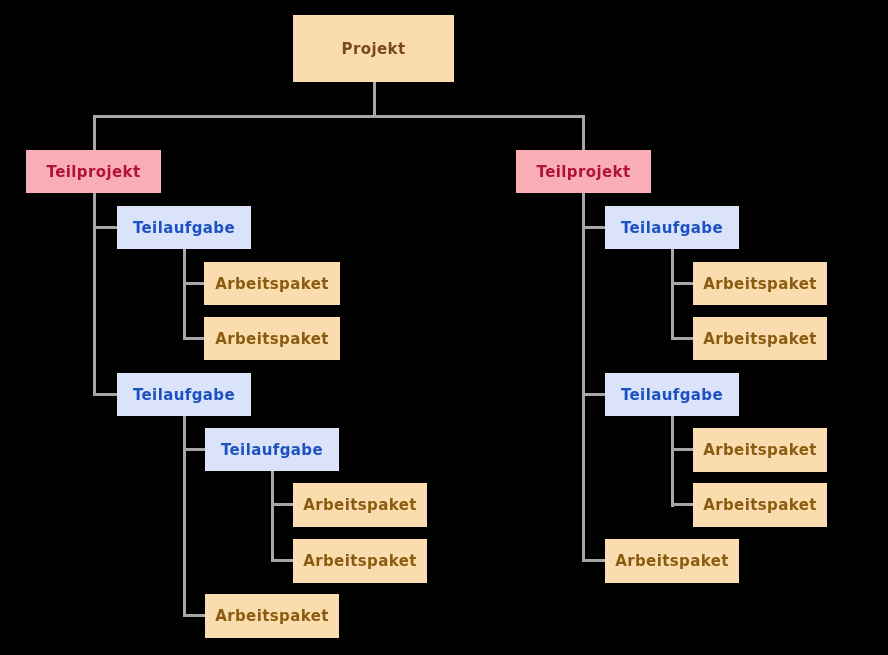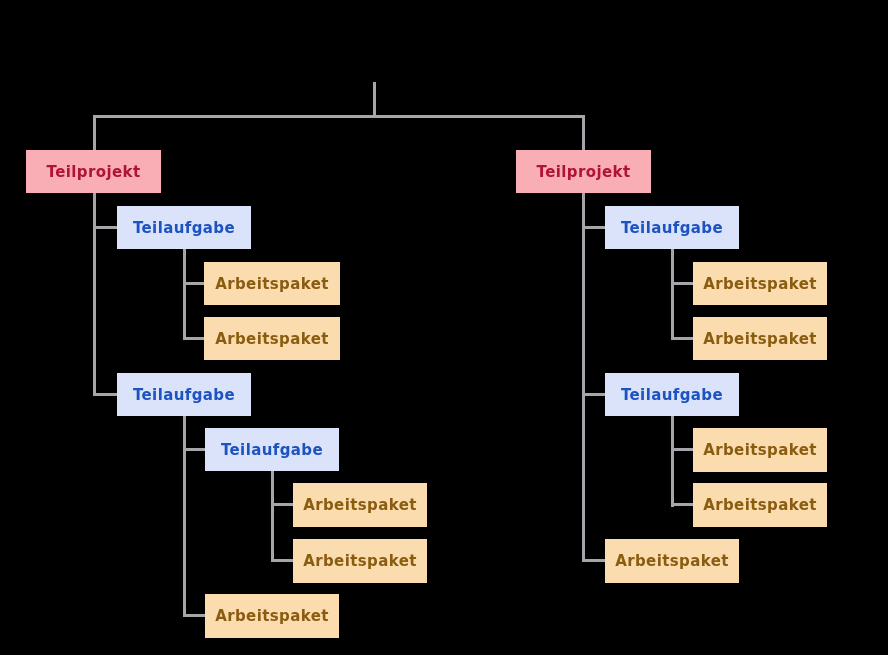--- a/index.html
+++ b/index.html
@@ -52,20 +52,21 @@
     <div class="line" style="left: 582px; top: 193px; width: 3px; height: 369px; background: rgb(166, 166, 170);"></div>
     <div class="line" style="left: 585px; top: 226px; width: 20px; height: 3px; background: rgb(166, 166, 170);"></div>
     <div class="line" style="left: 585px; top: 393px; width: 20px; height: 3px; background: rgb(166, 166, 170);"></div>
     <div class="line" style="left: 585px; top: 559px; width: 20px; height: 3px; background: rgb(166, 166, 170);"></div>
     <div class="line" style="left: 671px; top: 249px; width: 3px; height: 91px; background: rgb(166, 166, 170);"></div>
     <div class="line" style="left: 674px; top: 282px; width: 19px; height: 3px; background: rgb(166, 166, 170);"></div>
     <div class="line" style="left: 674px; top: 337px; width: 19px; height: 3px; background: rgb(166, 166, 170);"></div>
     <div class="line" style="left: 671px; top: 416px; width: 3px; height: 91px; background: rgb(166, 166, 170);"></div>
     <div class="line" style="left: 674px; top: 448px; width: 19px; height: 3px; background: rgb(166, 166, 170);"></div>
     <div class="line" style="left: 674px; top: 503px; width: 19px; height: 3px; background: rgb(166, 166, 170);"></div>
+    <div class="node" style="left: 293px; top: 15px; width: 161px; height: 67px; background: rgb(251, 220, 174); color: rgb(122, 74, 28);">Projekt</div>
     <div class="node" style="left: 26px; top: 150px; width: 135px; height: 43px; background: rgb(249, 174, 182); color: rgb(176, 19, 56);">Teilprojekt</div>
     <div class="node" style="left: 516px; top: 150px; width: 135px; height: 43px; background: rgb(249, 174, 182); color: rgb(176, 19, 56);">Teilprojekt</div>
     <div class="node" style="left: 117px; top: 206px; width: 134px; height: 43px; background: rgb(219, 227, 250); color: rgb(29, 83, 192);">Teilaufgabe</div>
     <div class="node" style="left: 204px; top: 262px; width: 136px; height: 43px; background: rgb(251, 220, 174); color: rgb(138, 92, 16);">Arbeitspaket</div>
     <div class="node" style="left: 204px; top: 317px; width: 136px; height: 43px; background: rgb(251, 220, 174); color: rgb(138, 92, 16);">Arbeitspaket</div>
     <div class="node" style="left: 117px; top: 373px; width: 134px; height: 43px; background: rgb(219, 227, 250); color: rgb(29, 83, 192);">Teilaufgabe</div>
     <div class="node" style="left: 205px; top: 428px; width: 134px; height: 43px; background: rgb(219, 227, 250); color: rgb(29, 83, 192);">Teilaufgabe</div>
     <div class="node" style="left: 293px; top: 483px; width: 134px; height: 44px; background: rgb(251, 220, 174); color: rgb(138, 92, 16);">Arbeitspaket</div>
     <div class="node" style="left: 293px; top: 539px; width: 134px; height: 44px; background: rgb(251, 220, 174); color: rgb(138, 92, 16);">Arbeitspaket</div>
     <div class="node" style="left: 205px; top: 594px; width: 134px; height: 44px; background: rgb(251, 220, 174); color: rgb(138, 92, 16);">Arbeitspaket</div>

